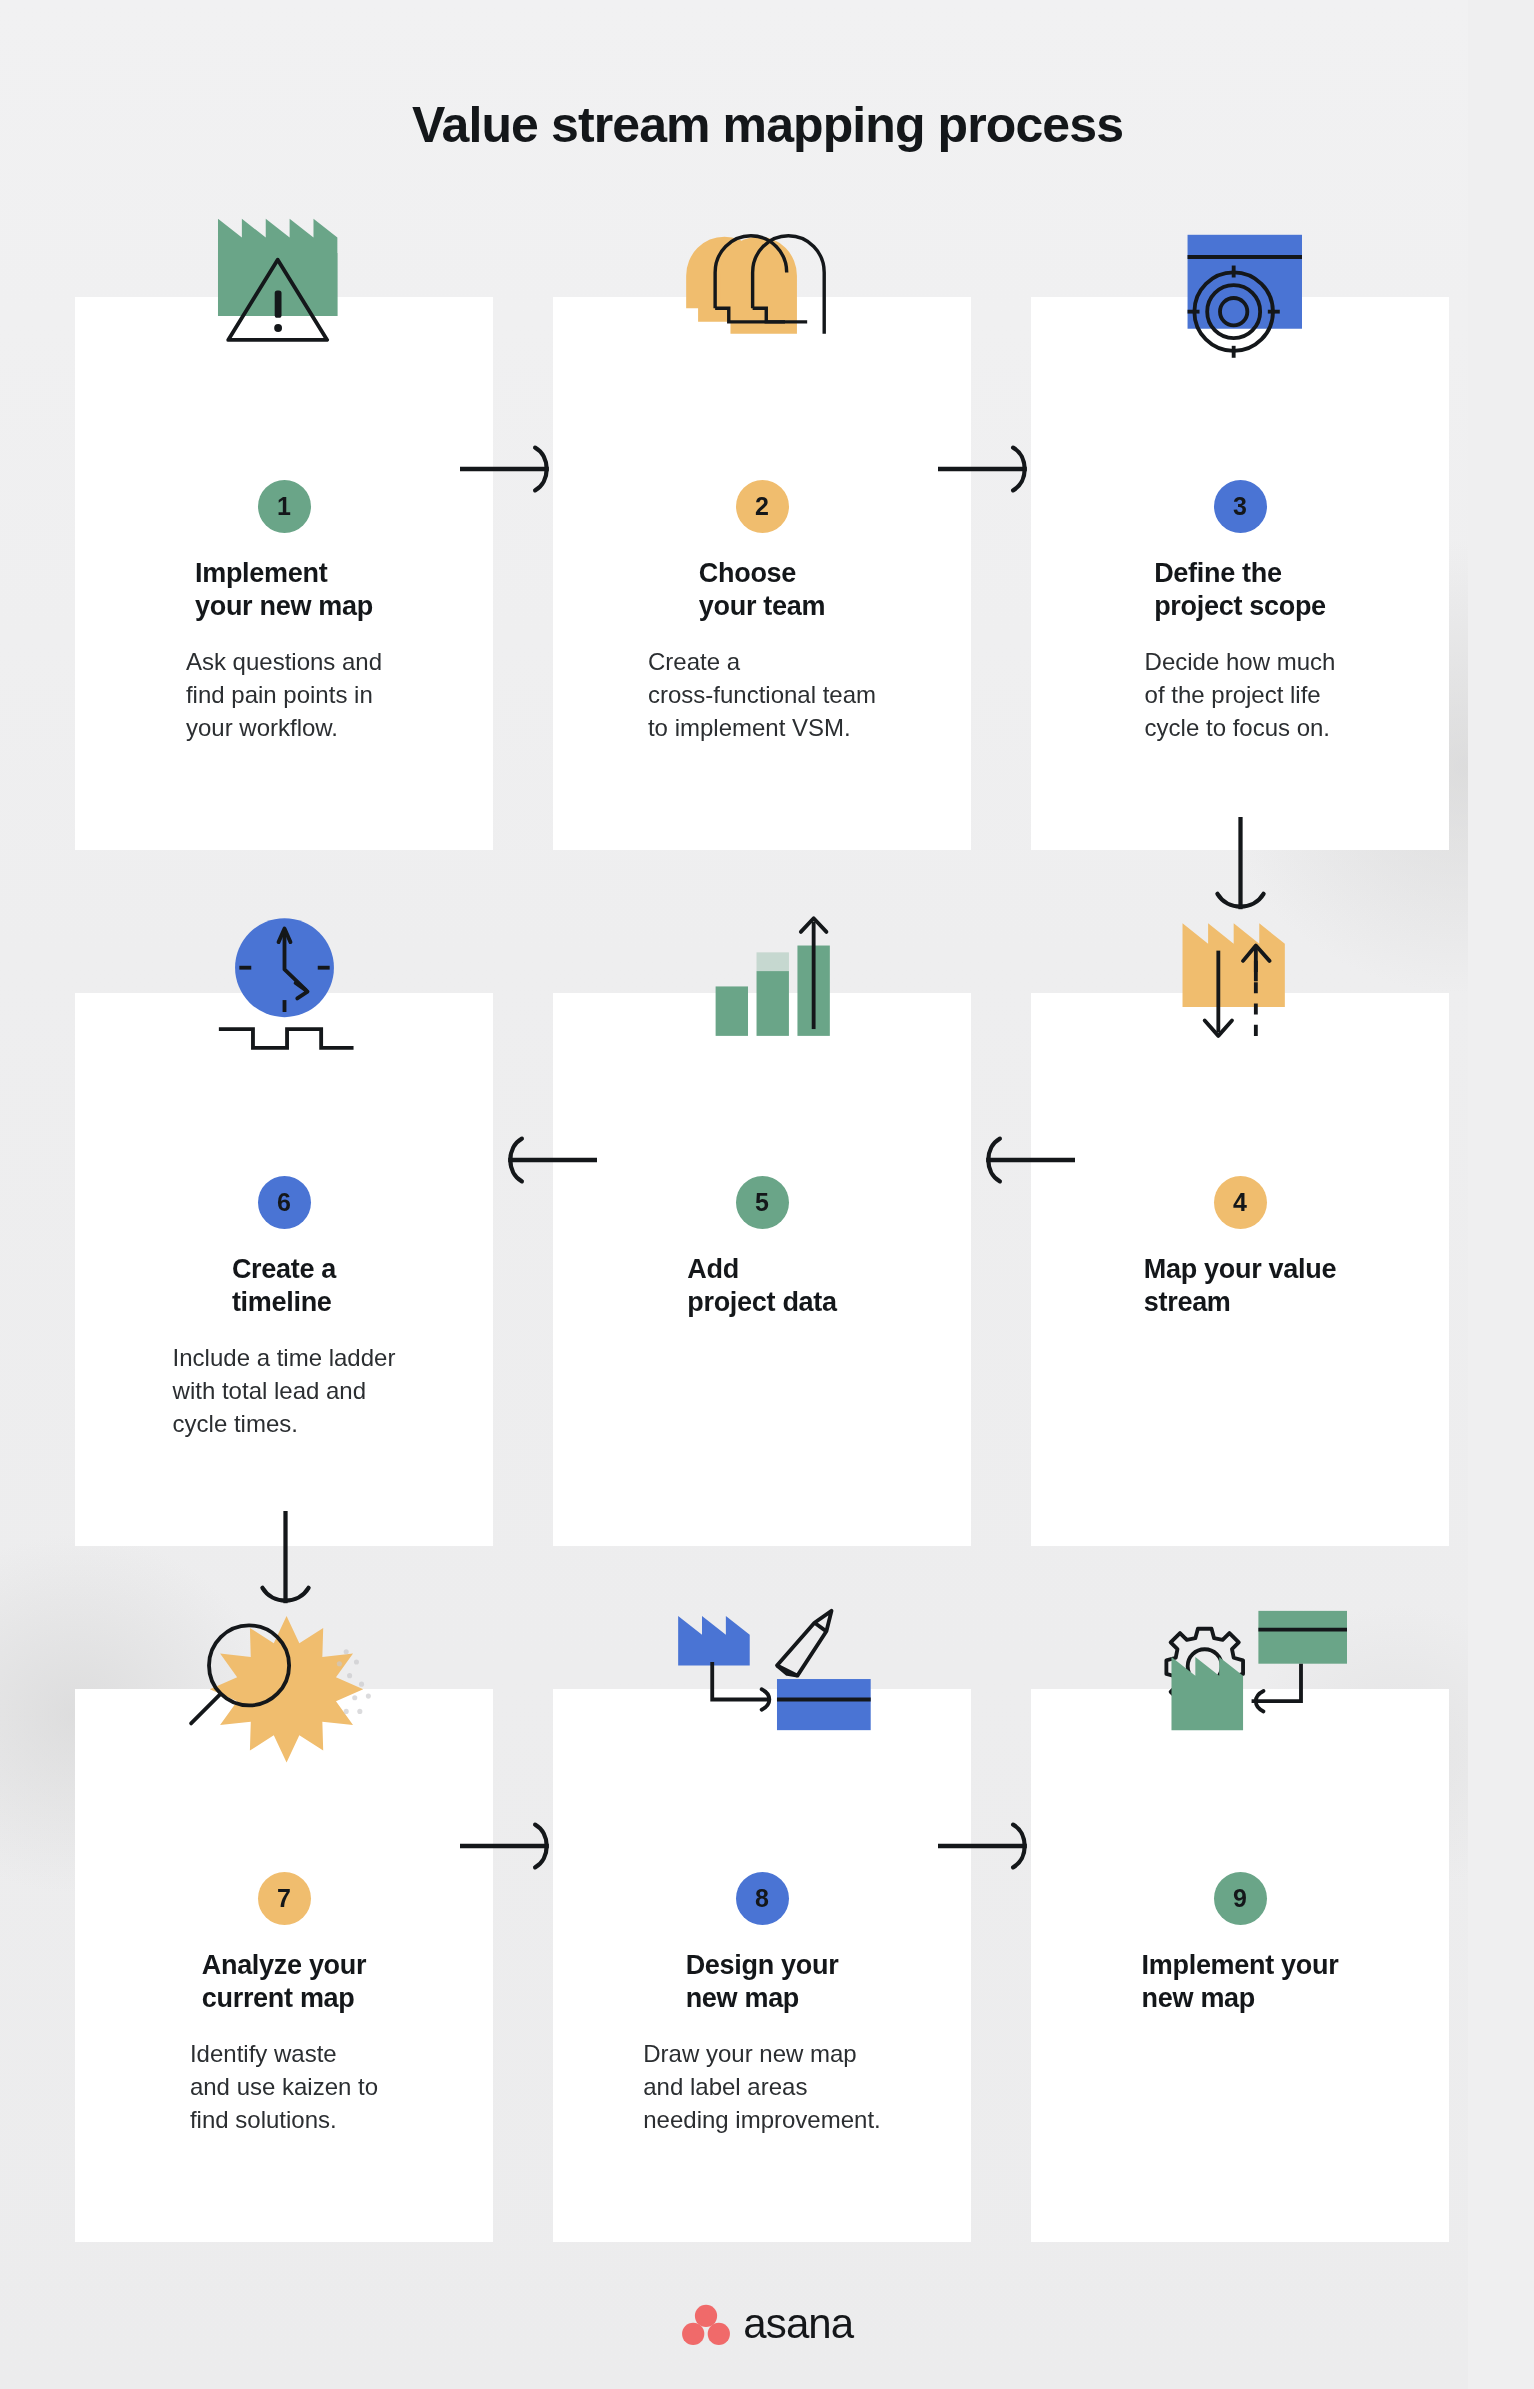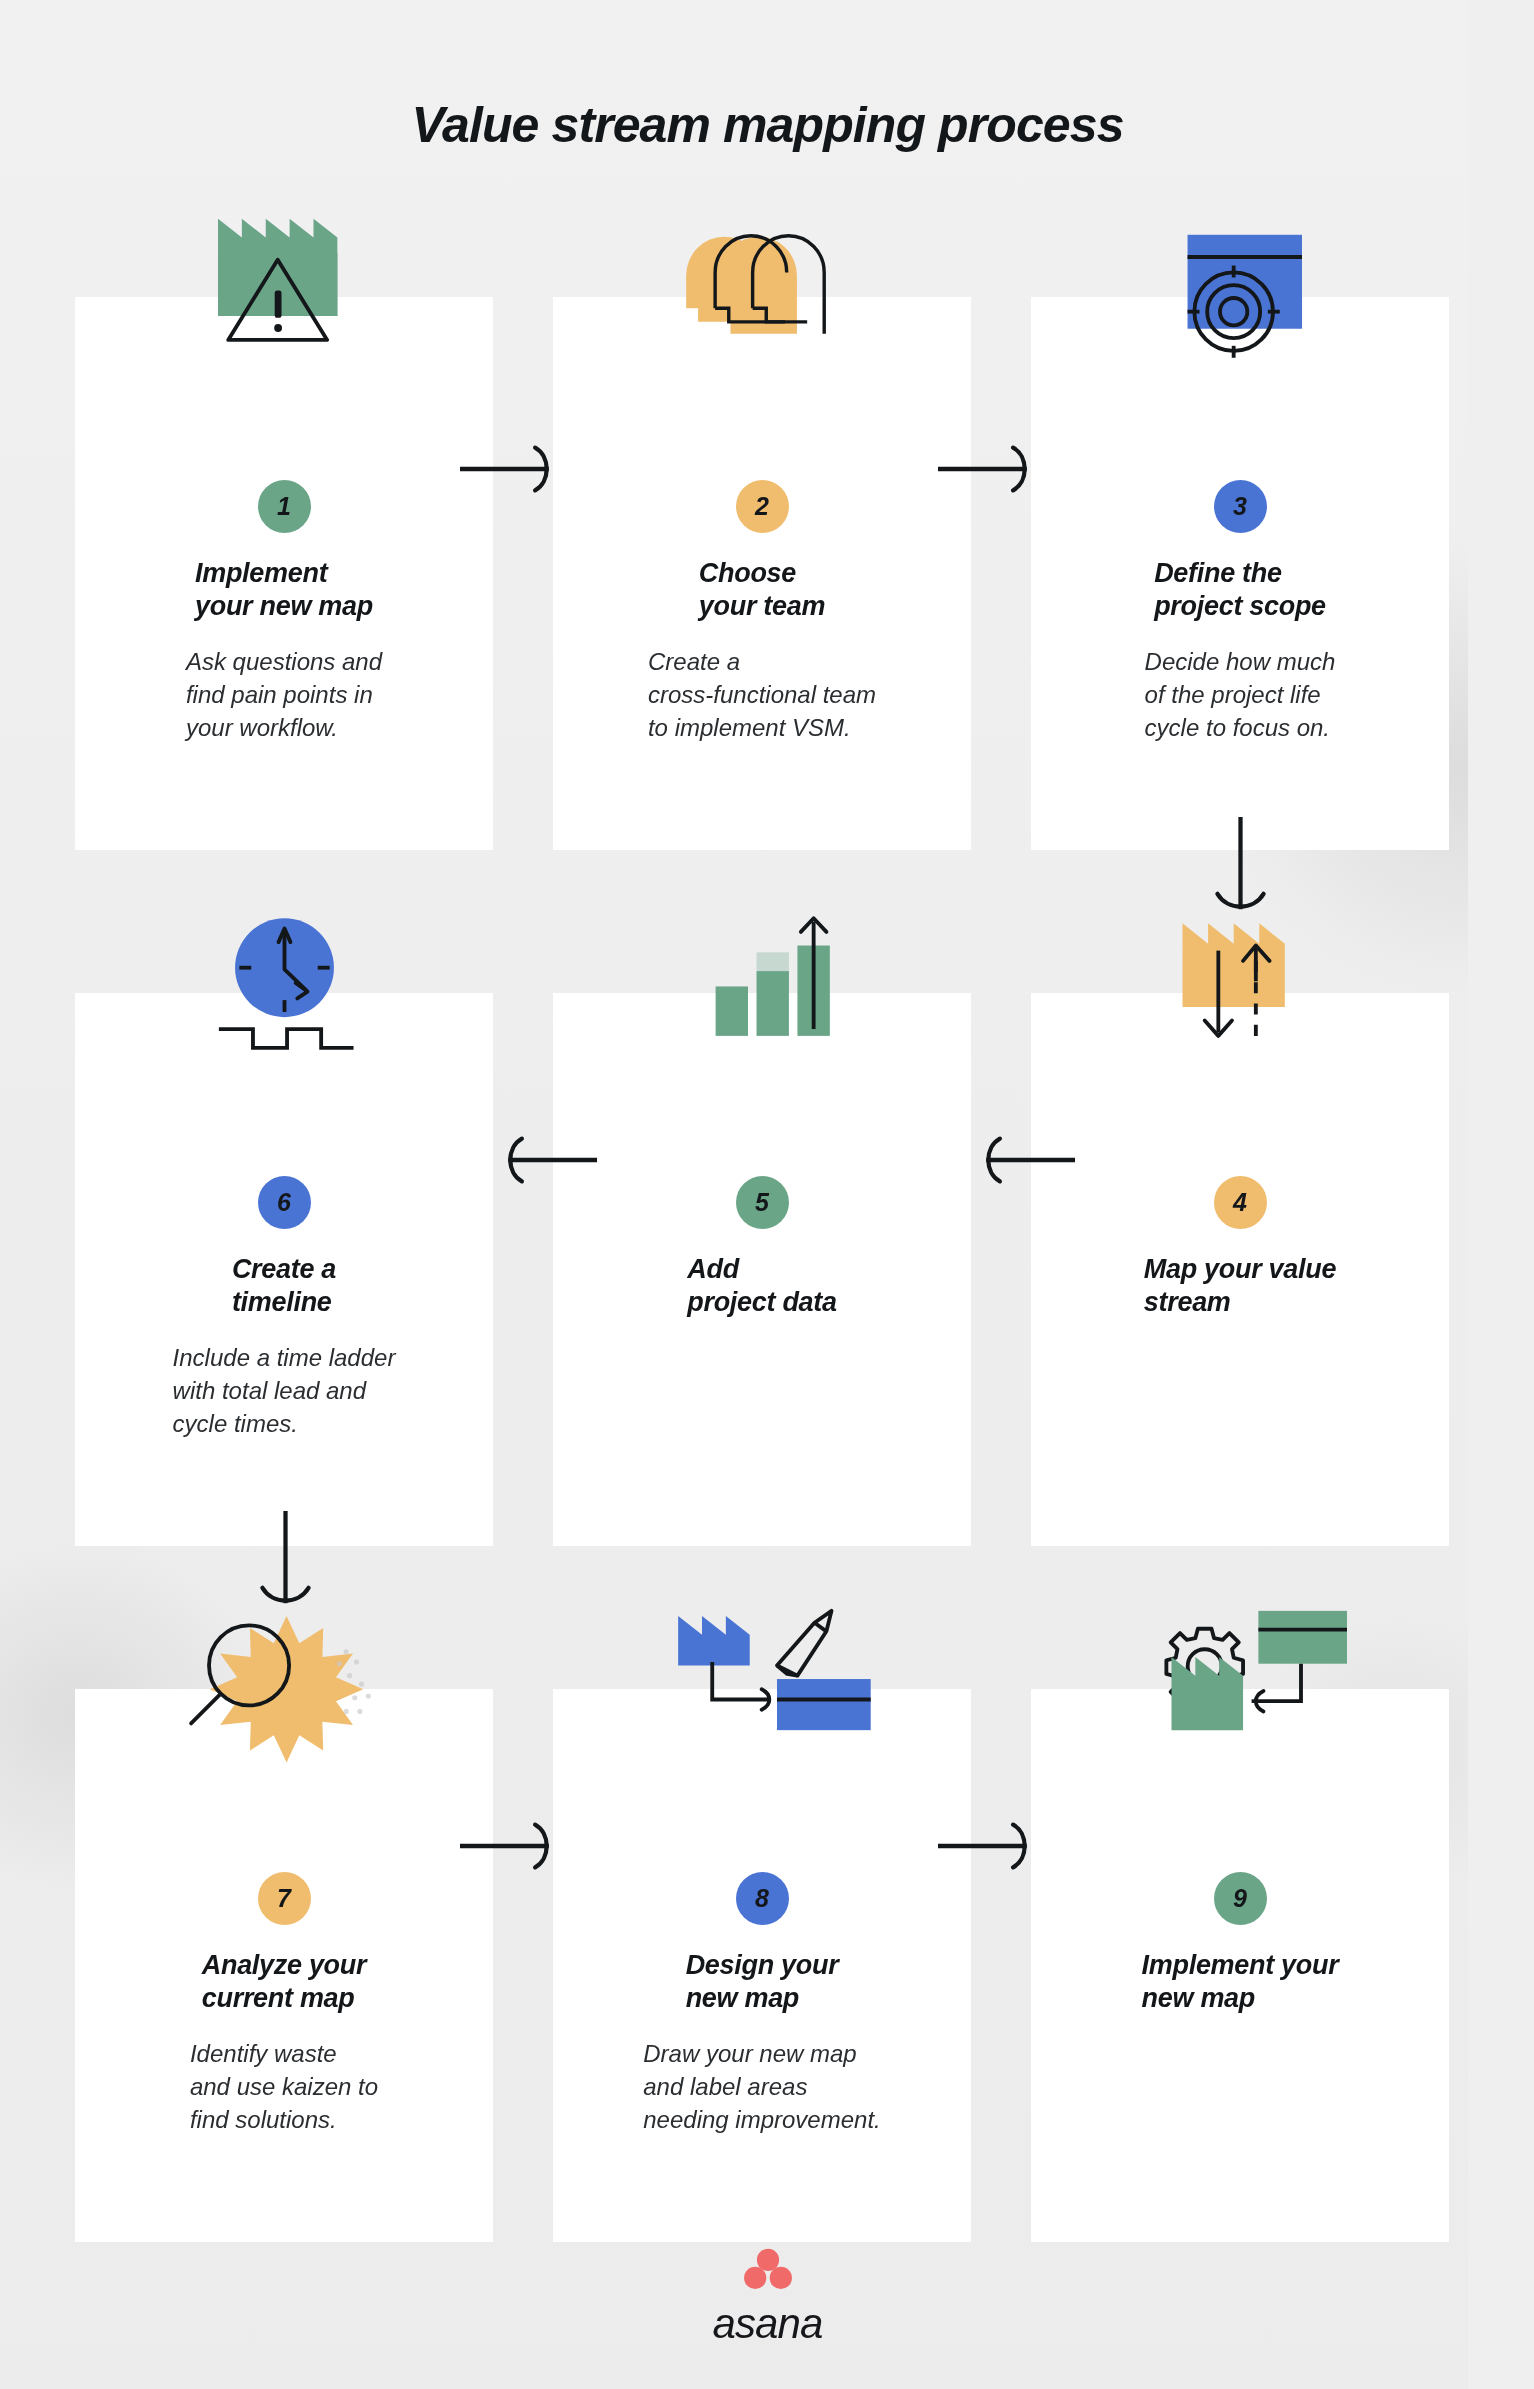--- a/index.html
+++ b/index.html
@@ -11,21 +11,20 @@
     overflow: hidden;
   }
   .page {
     position: relative;
     width: 1468px; height: 2389px;
     background:
       radial-gradient(ellipse 358px 324px at 1467px 767px, rgba(205,205,205,.55), rgba(205,205,205,0) 70%),
       radial-gradient(ellipse 281px 256px at 77px 1714px, rgba(205,205,205,.5), rgba(205,205,205,0) 70%),
       radial-gradient(ellipse 222px 205px at 1399px 1748px, rgba(210,210,210,.35), rgba(210,210,210,0) 70%),
       linear-gradient(180deg, #f1f1f2 0%, #eeeeef 40%, #ececed 100%);
-    font-style: italic;
   }
 
   
   .title {
     position: absolute;
     top: 96px; left: 0; width: 1535px;
     text-align: center;
     font-size: 50px;
     font-weight: 700;
     letter-spacing: -0.9px;
@@ -95,21 +94,20 @@
   
   .conn { position: absolute; pointer-events: none; }
   .conn svg { display: block; overflow: visible; }
 
   
   .footer {
     position: absolute;
     left: 0; bottom: 44px; width: 1535px;
     display: flex; align-items: center; justify-content: center;
     gap: 13.6px;
-    flex-direction: column;
   }
   .asana-dots { display: block; }
   .asana-word {
     font-size: 42px;
     font-weight: 400;
     color: #15171a;
     letter-spacing: -0.9px;
     line-height: 1;
   }
 </style>

